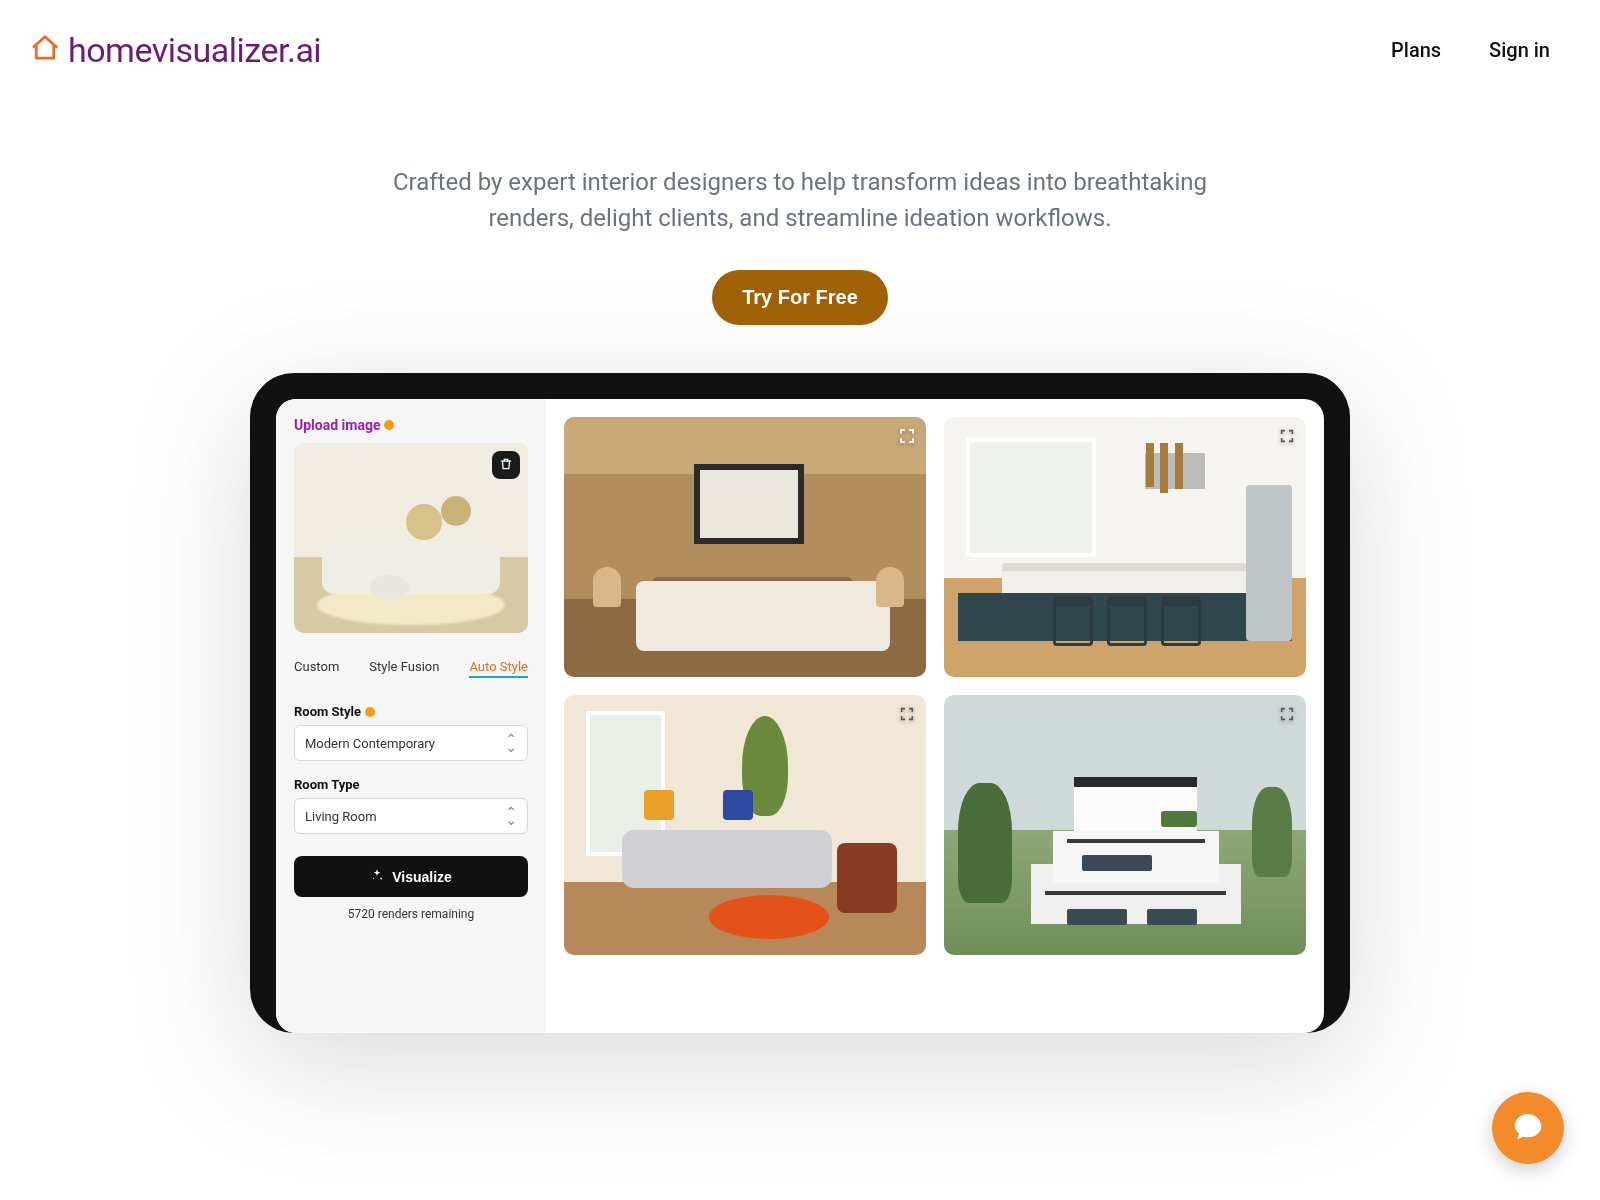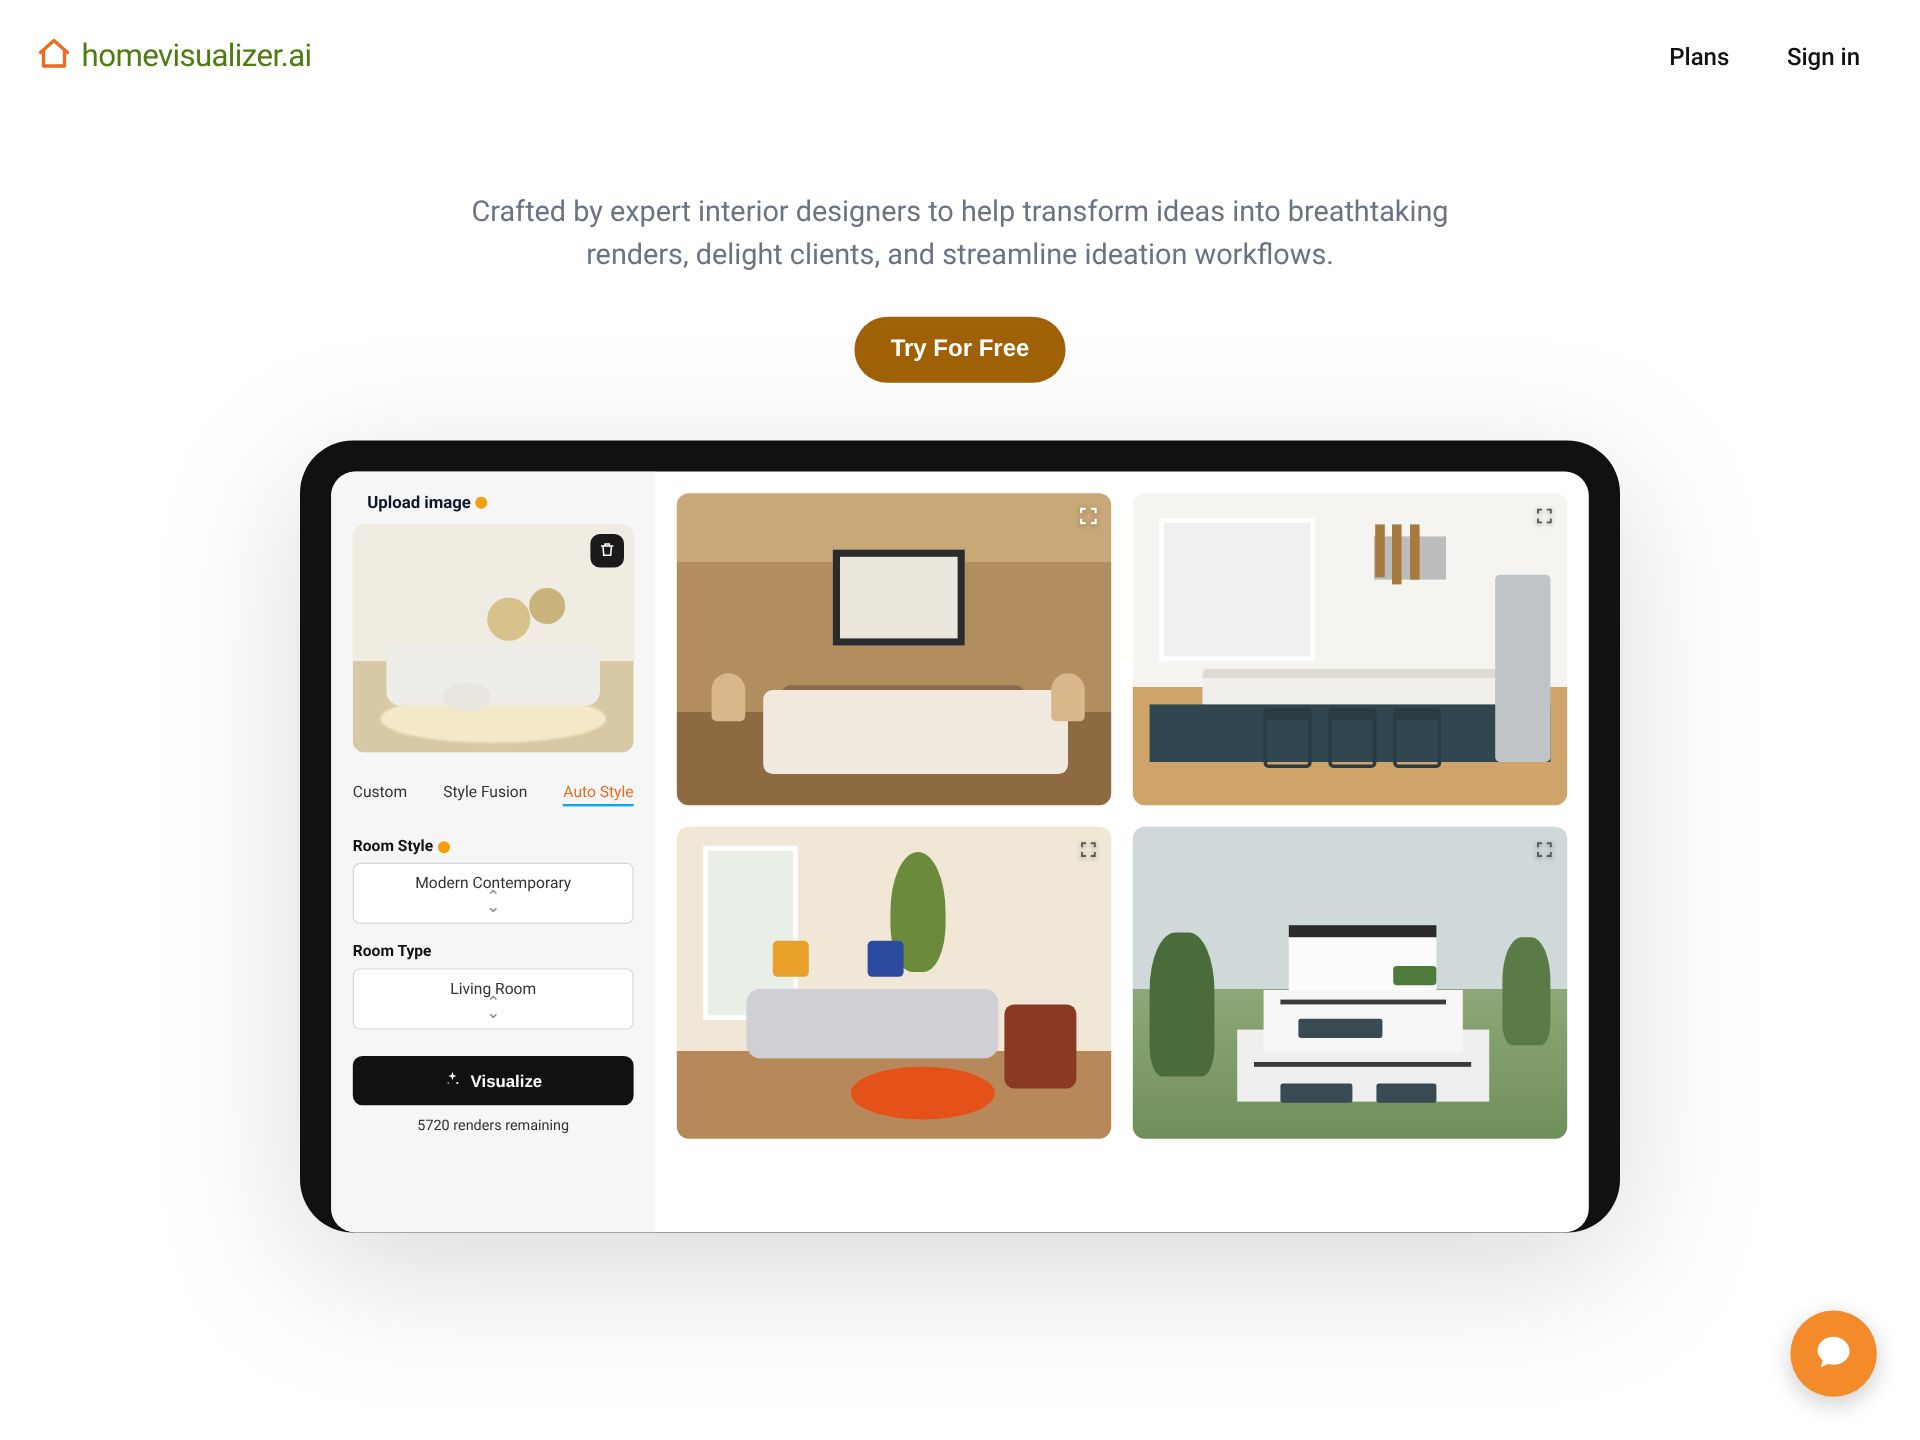--- a/index.html
+++ b/index.html
@@ -19,23 +19,23 @@
   justify-content: space-between;
   align-items: center;
   padding: 30px 30px 10px 30px;
 }
 .logo {
   display: flex;
   align-items: center;
   gap: 8px;
 }
 .logo-text {
-  font-size: 26px;
+  font-size: 34px;
   font-weight: 400;
-  color: #4d7c0f;
+  color: #701a75;
   letter-spacing: -0.5px;
 }
 .nav-links { display: flex; gap: 48px; align-items: flex-start; padding-right: 20px; }
 .nav-link { font-size: 20px; font-weight: 500; color: #111; cursor: pointer; }
 
 
 .hero { text-align: center; padding-top: 60px; }
 .hero-title {
   font-size: 88px;
   font-weight: 800;
@@ -89,26 +89,25 @@
 .panel {
   width: 270px;
   background: #f6f6f6;
   padding: 18px 18px 0 18px;
   display: flex;
   flex-direction: column;
 }
 .panel-heading {
   font-size: 14px;
   font-weight: 700;
-  color: #0f172a;
+  color: #a21caf;
   display: flex;
   align-items: center;
   gap: 4px;
   margin-bottom: 10px;
-  margin-left: 12px;
 }
 .info-dot {
   display: inline-block;
   width: 10px; height: 10px;
   background: #f59e0b;
   border-radius: 50%;
 }
 .upload-box {
   position: relative;
   width: 100%;
@@ -146,21 +145,20 @@
   margin-top:6px;
   background:#fff;
   border:1px solid #d7d7d7;
   border-radius:6px;
   padding:9px 10px;
   font-size:13px;
   color:#333;
   display:flex;
   justify-content:space-between;
   align-items:center;
-  flex-direction:column;
 }
 .chev { color:#888; font-size:14px; line-height:8px; }
 
 .visualize-btn {
   margin-top:22px;
   background:#111;
   color:#fff;
   border:none;
   border-radius:8px;
   padding:12px;

